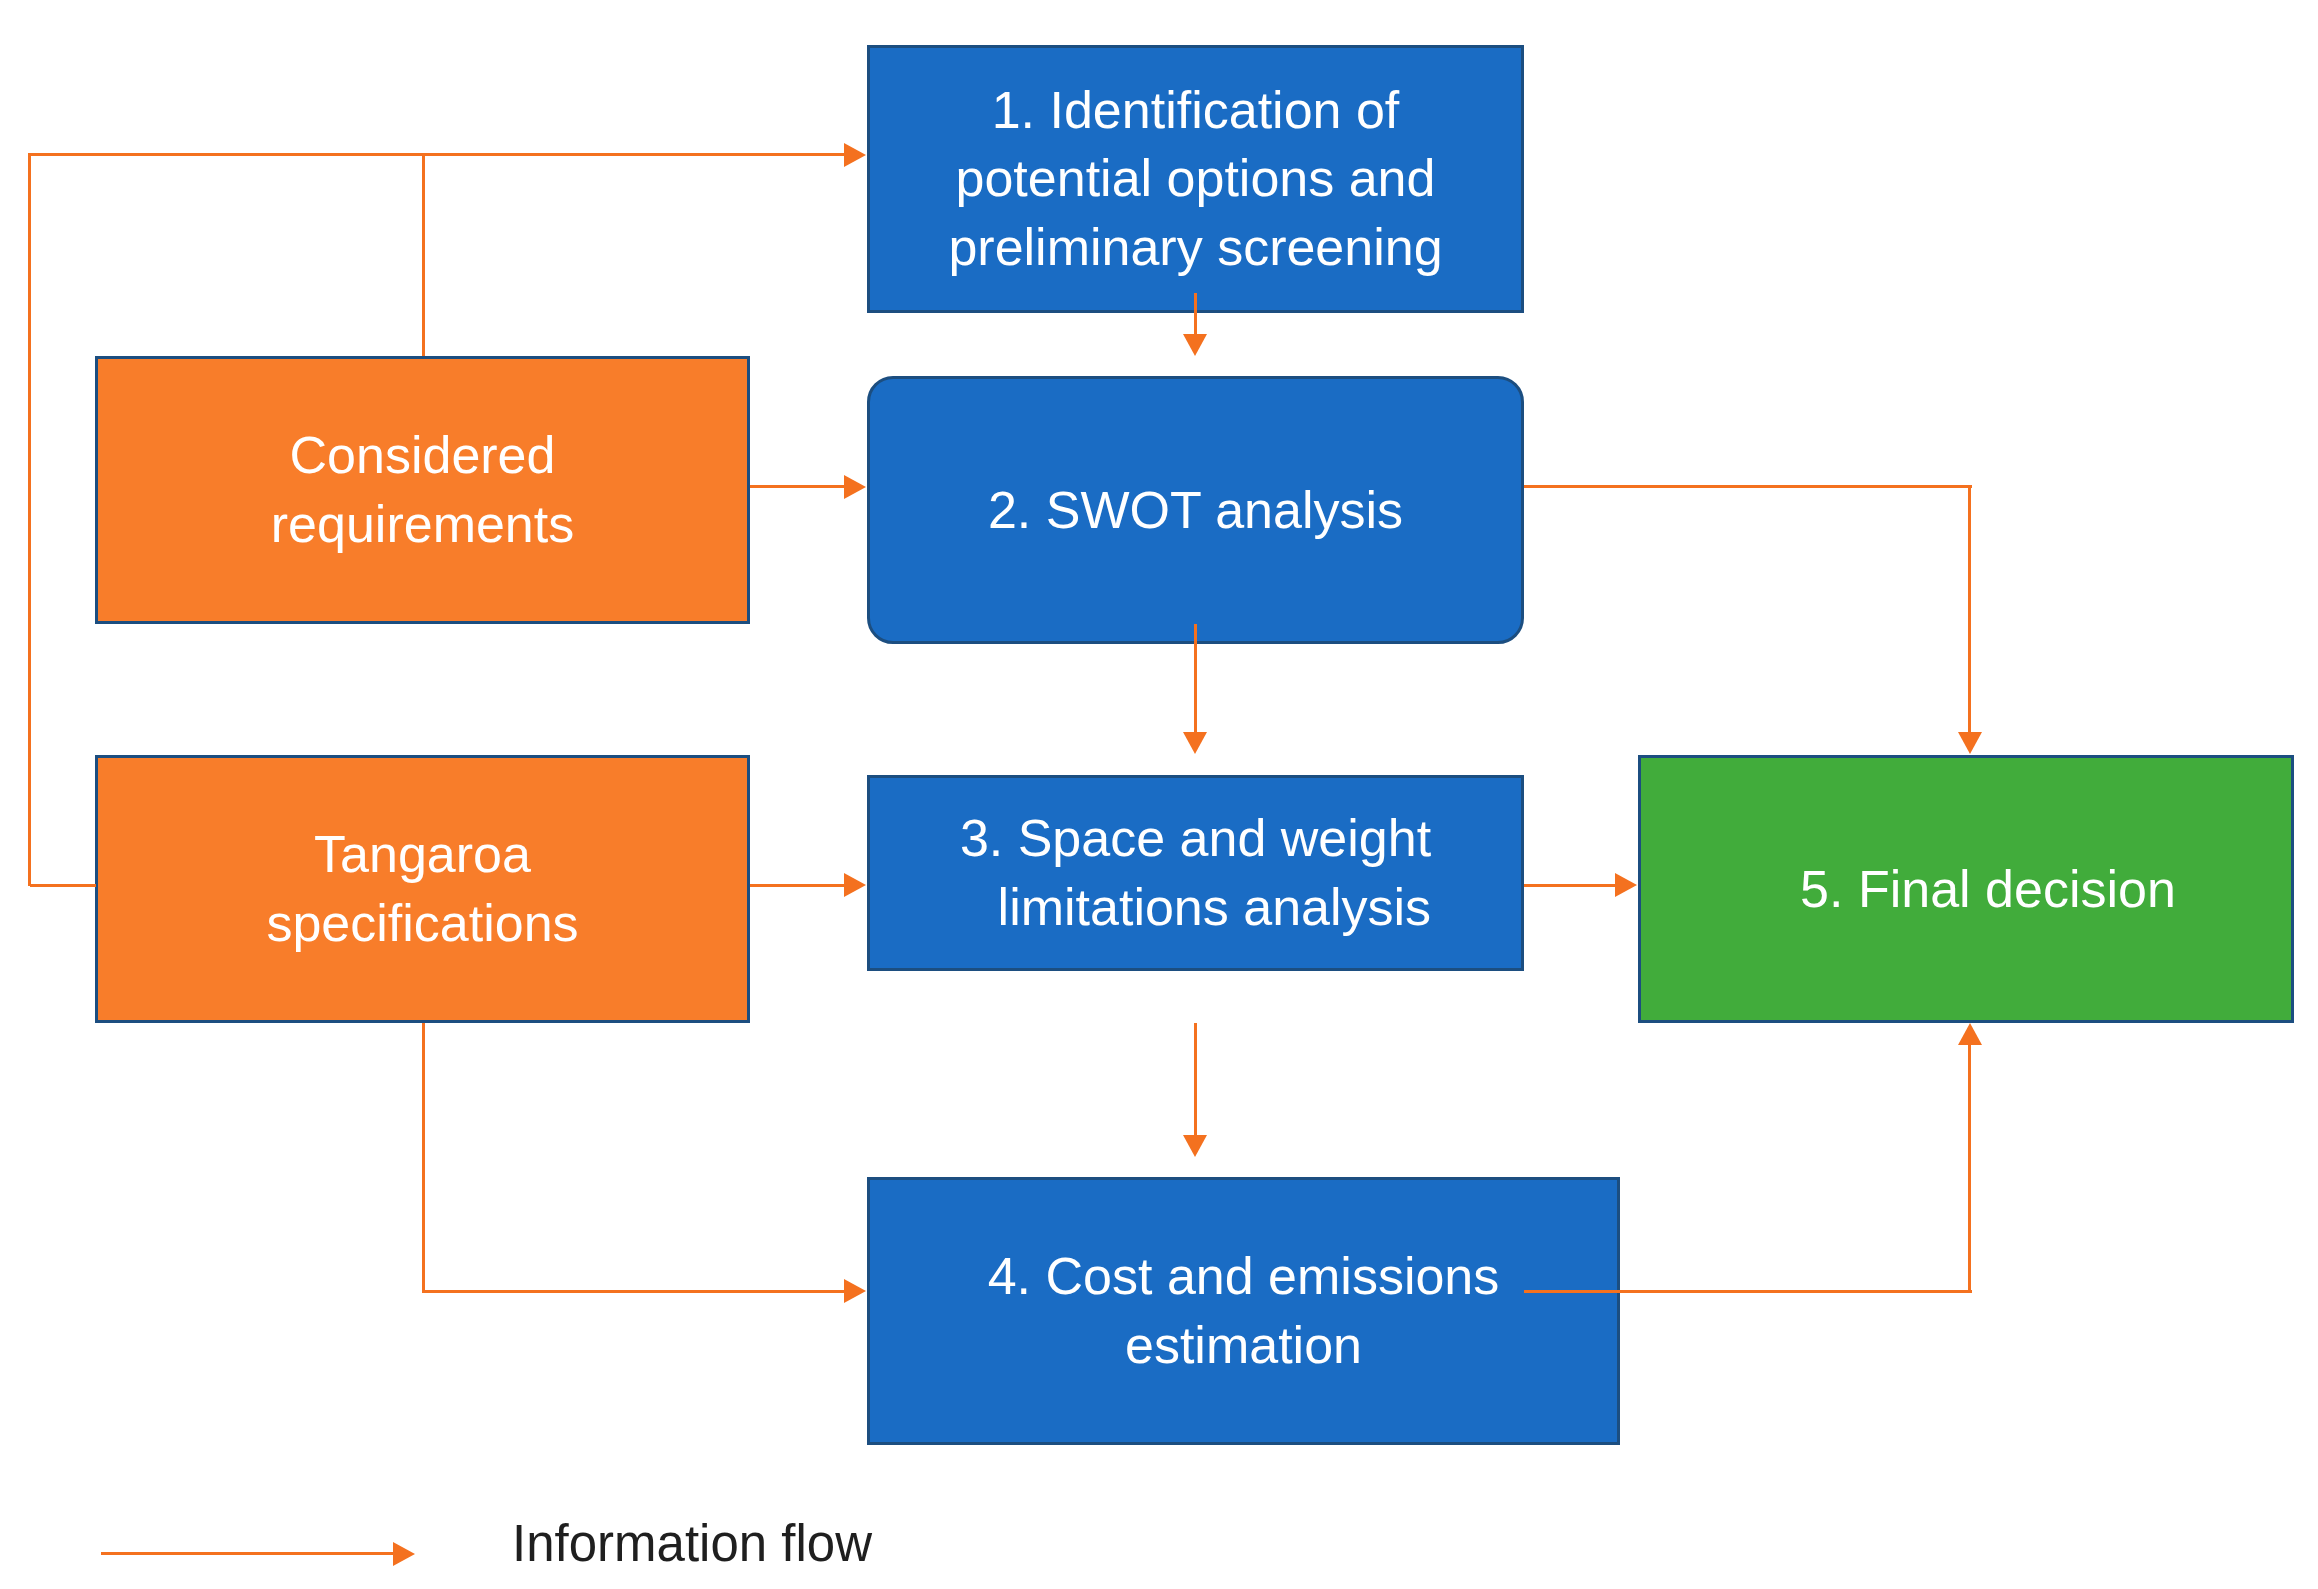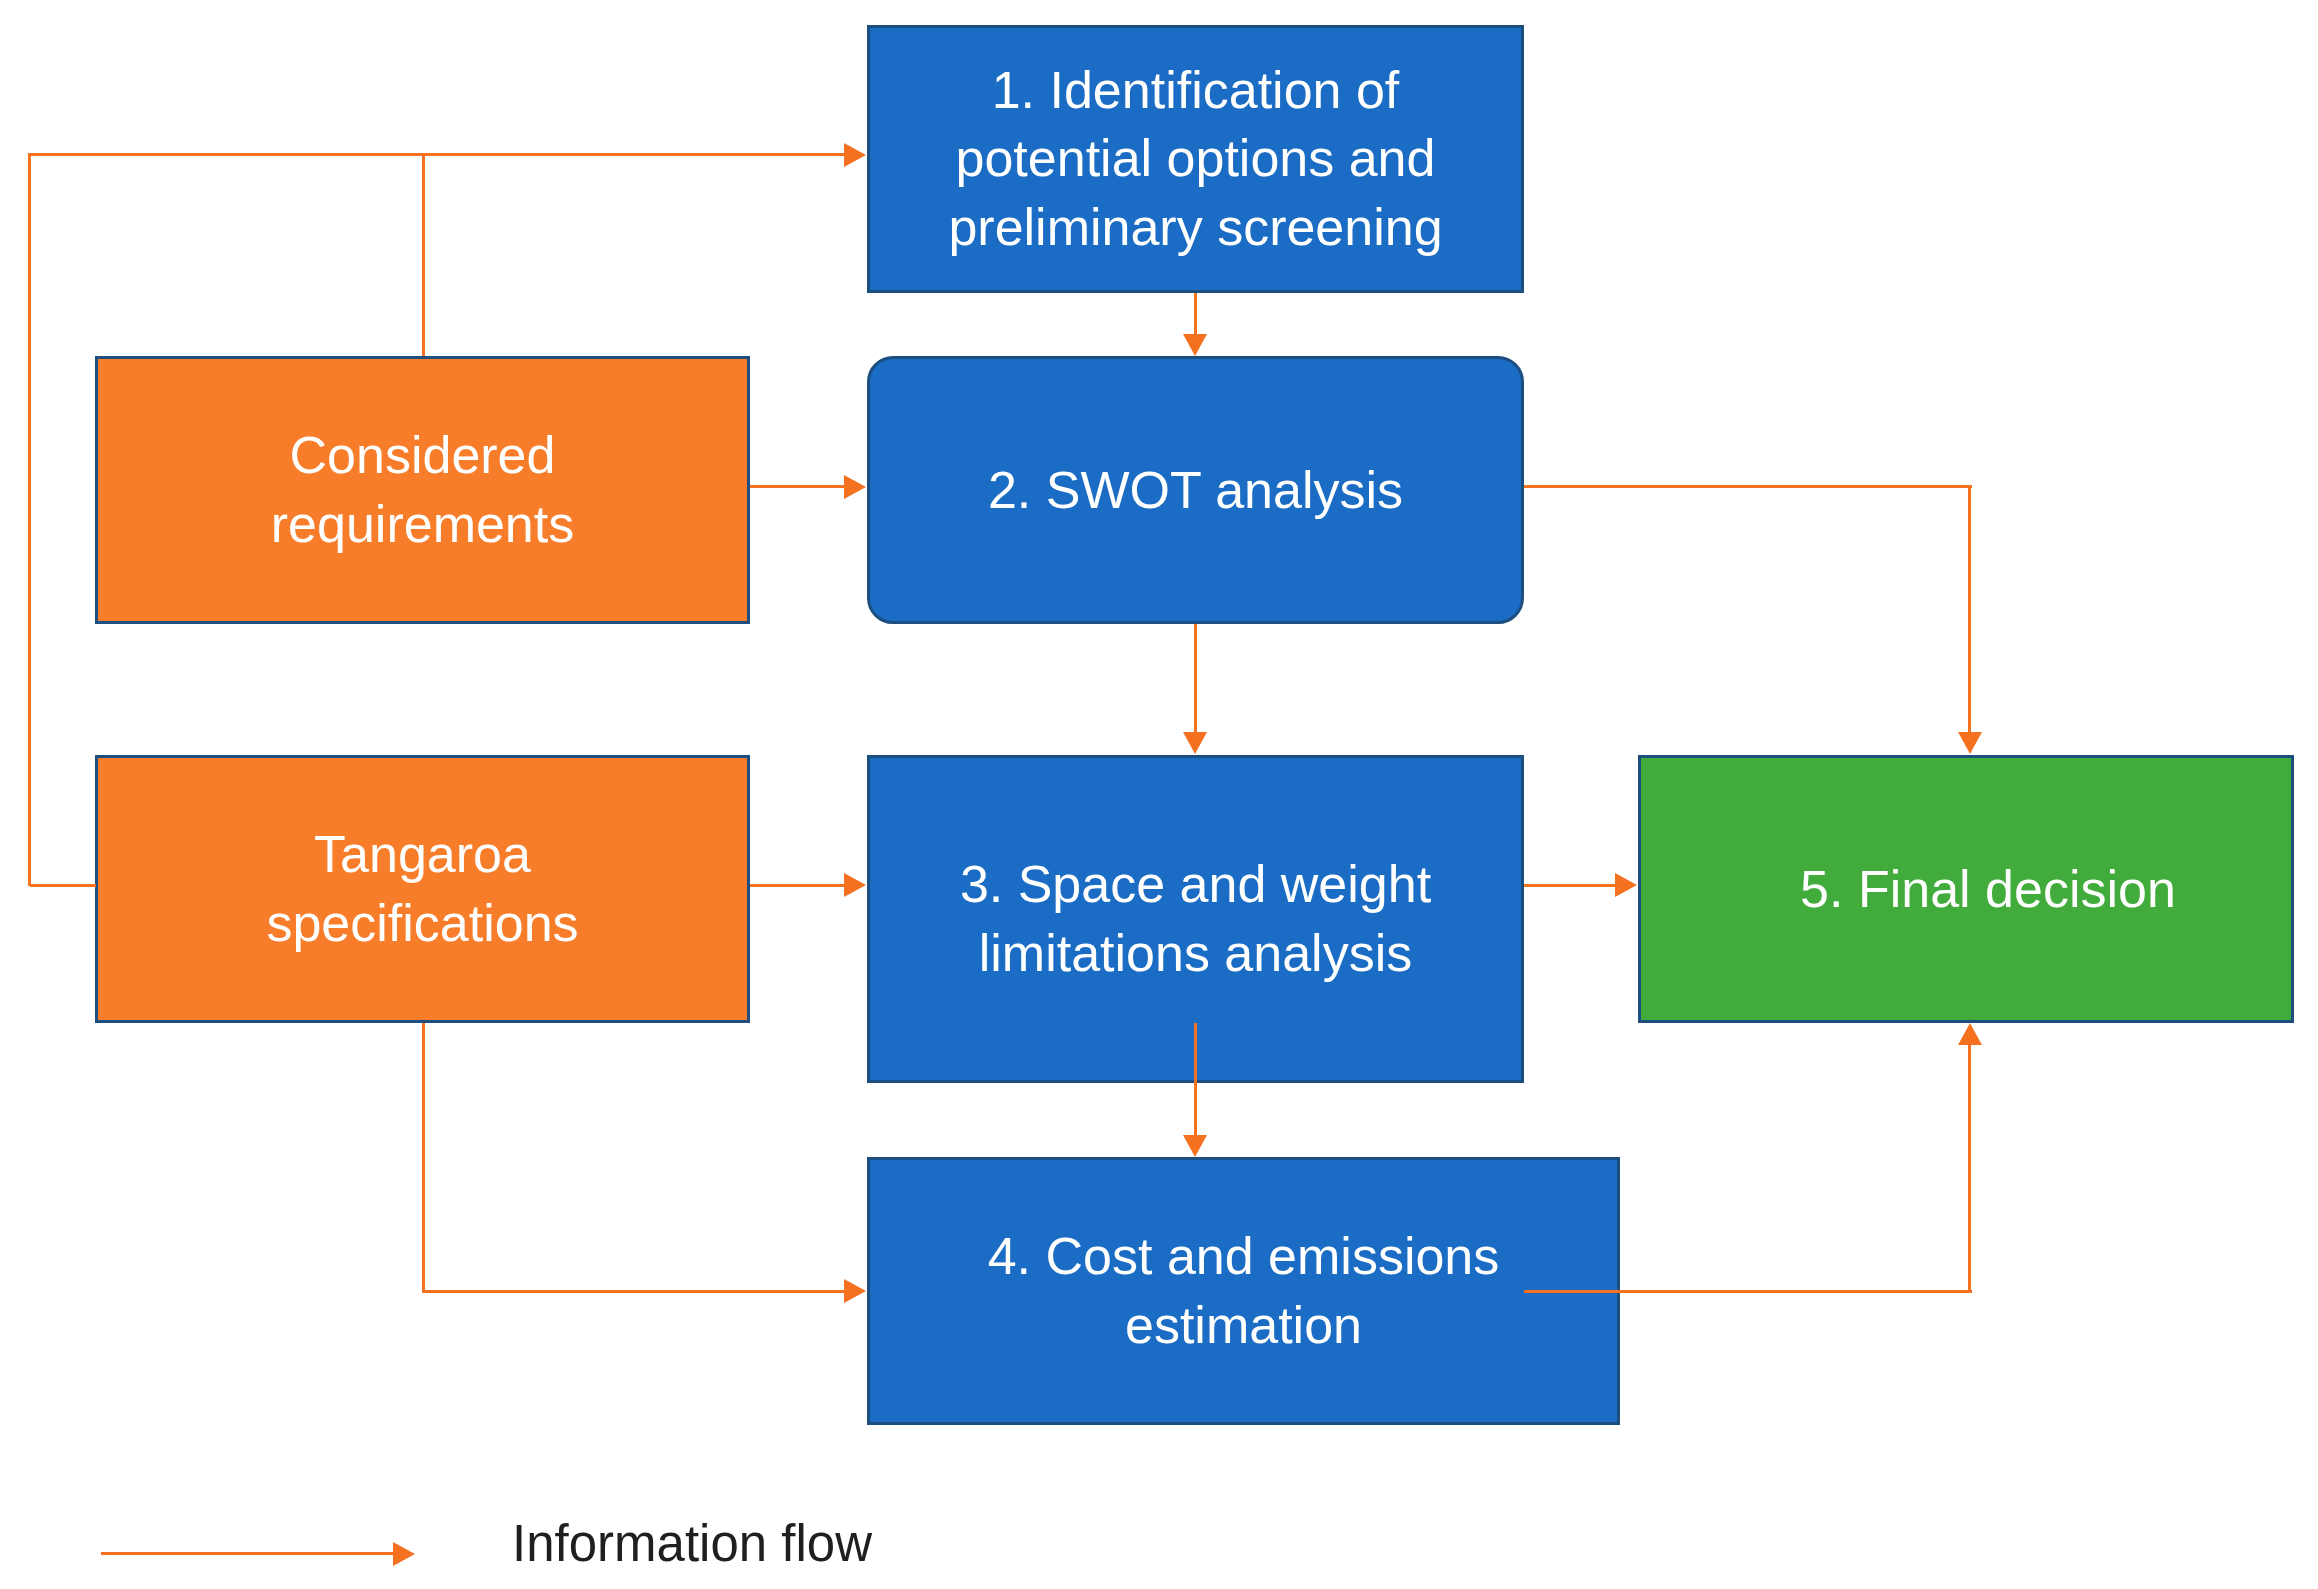--- a/index.html
+++ b/index.html
@@ -16,29 +16,29 @@
   .stage{
     position:relative;width:2319px;height:1590px;background:var(--background);
     font-family:"Liberation Sans", sans-serif;overflow:hidden;
   }
   .node{
     position:absolute;box-sizing:border-box;border:3px solid var(--node-border);
     display:flex;align-items:center;justify-content:center;text-align:center;
     color:var(--node-text);font-size:52px;line-height:1.32;
   }
   .node span{white-space:pre-line;}
-  .fill-blue{background:var(--blue);}
+  .fill-blue{background:var(--blue);margin-top:20px;}
   .fill-orange{background:var(--orange);}
   .fill-green{background:var(--green);padding-left:44px;}
 
   .n-identification{left:867px;top:24.6px;width:657px;height:268px;}
   .n-considered{left:95px;top:356px;width:655px;height:268px;}
   .n-swot{left:867px;top:356px;width:657px;height:268px;border-radius:26px;}
   .n-tangaroa{left:95px;top:755px;width:655px;height:268px;}
-  .n-space{left:867px;top:755px;width:657px;height:328px;}
+  .n-space{left:867px;top:755px;width:657px;height:196px;text-align:right;}
   .n-final{left:1638px;top:755px;width:656px;height:268px;}
   .n-cost{left:867px;top:1157px;width:753px;height:268px;}
 
   .seg{position:absolute;background:var(--arrow);}
   .ar{position:absolute;width:0;height:0;}
   .ar-right{border-top:12px solid transparent;border-bottom:12px solid transparent;border-left:22.4px solid var(--arrow);}
   .ar-down{border-left:12px solid transparent;border-right:12px solid transparent;border-top:22.4px solid var(--arrow);}
   .ar-up{border-left:12px solid transparent;border-right:12px solid transparent;border-bottom:22.4px solid var(--arrow);}
 
   

